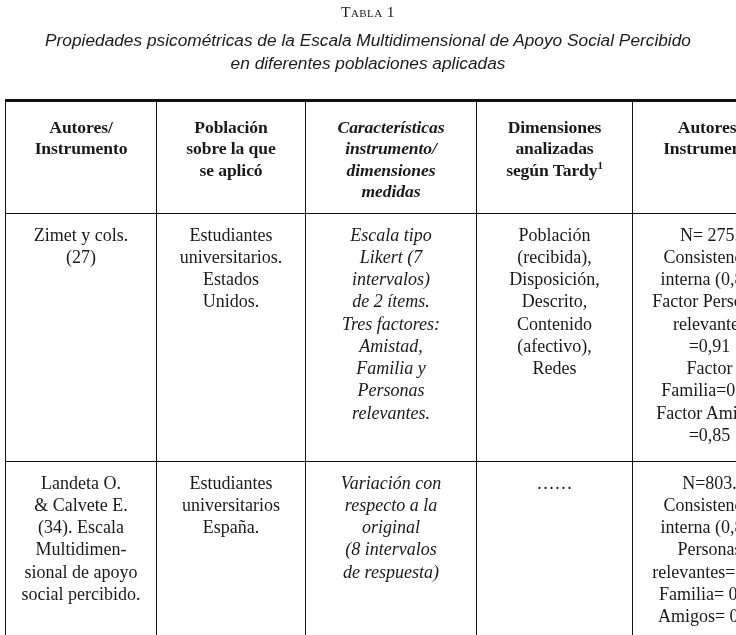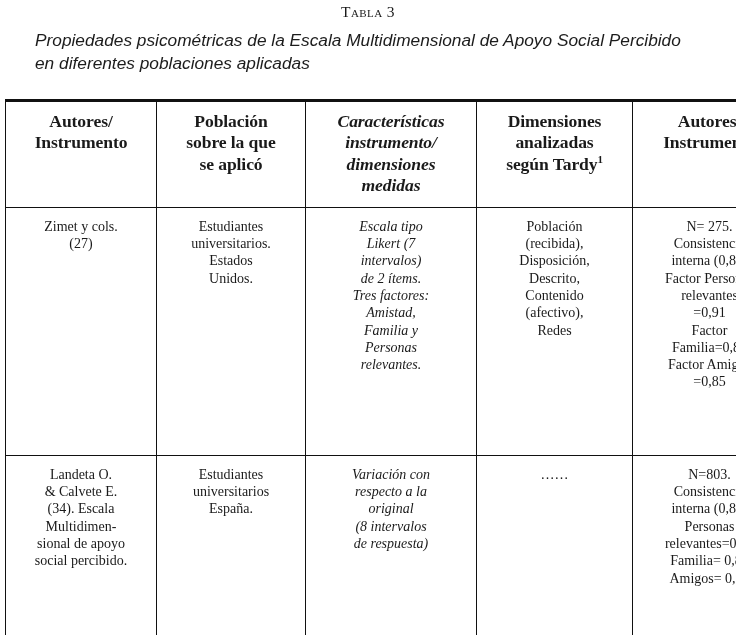--- a/index.html
+++ b/index.html
@@ -28,21 +28,21 @@
     font-family: "Liberation Serif", "DejaVu Serif", serif;
     font-variant: small-caps;
     font-size: 15.5px;
     letter-spacing: 0.4px;
     color: #1a1a1a;
     padding-top: 3px;
     line-height: 1.1;
   }
 
   .table-caption {
-    text-align: left;
+    text-align: center;
     font-family: "Liberation Sans", "DejaVu Sans", sans-serif;
     font-style: italic;
     font-size: 17.3px;
     line-height: 1.32;
     color: #1c1c1c;
     margin: 9px auto 0 auto;
     width: 666px;
   }
 
   
@@ -62,30 +62,30 @@
     border-left: 1.6px solid #111;
     border-right: 1.6px solid #111;
   }
 
   table.tbl td {
     border-left: 1.6px solid #111;
     border-right: 1.6px solid #111;
     vertical-align: top;
     text-align: center;
     padding: 6px 5px 8px 5px;
-    font-size: 14px;
+    font-size: 18px;
     line-height: 1.235;
     color: #1a1a1a;
   }
 
   table.tbl tr.head-row td {
     font-weight: bold;
     font-size: 17.6px;
     line-height: 1.22;
-    padding-top: 9px;
+    padding-top: 15px;
     padding-bottom: 10px;
     letter-spacing: -0.1px;
     margin-top: 41px;
   }
 
   table.tbl tr.head-row {
     border-bottom: 1.6px solid #111;
   }
 
   table.tbl tr.body-row.first-body {
@@ -114,21 +114,21 @@
     font-size: 0.62em;
     vertical-align: super;
     line-height: 0;
   }
 </style>
 </head>
 <body>
 
 <div class="page">
 
-  <div class="table-label">Tabla 3</div>
+  <div class="table-label">Tabla 1</div>
 
   <div class="table-caption">Propiedades psicométricas de la Escala Multidimensional de Apoyo Social Percibido en diferentes poblaciones aplicadas</div>
 
   <div class="table-wrap">
     <table class="tbl">
       <tbody>
         <tr class="head-row">
           <td class="c1">
             <span class="cell-text">Autores/
 Instrumento</span>

